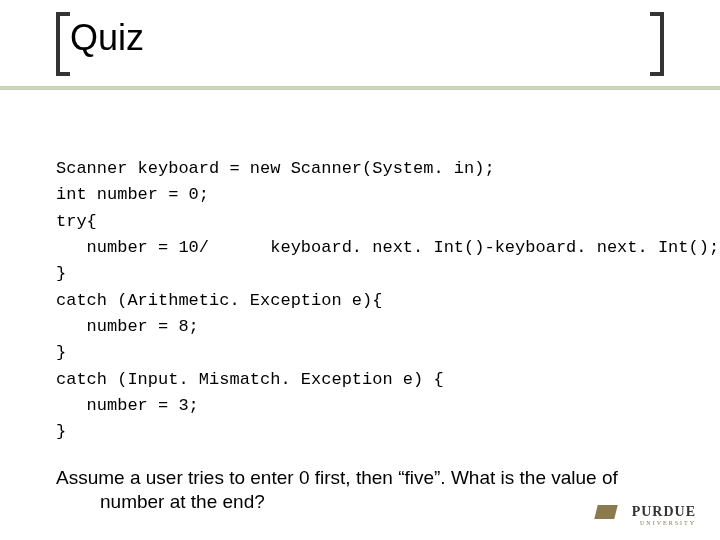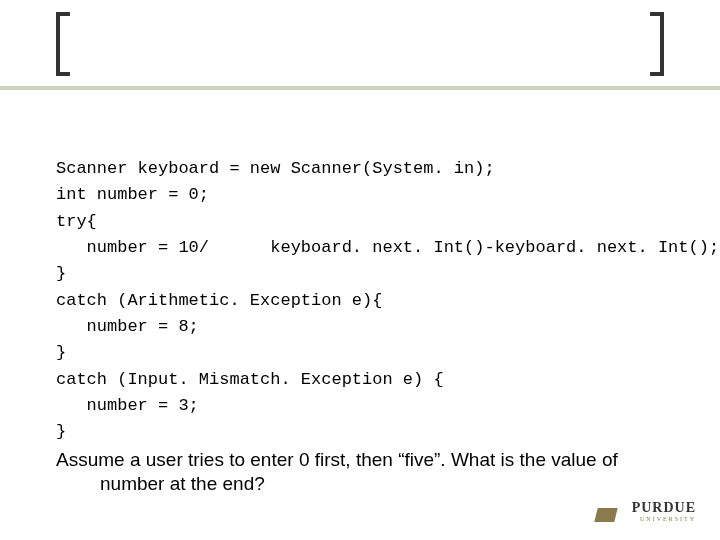--- a/index.html
+++ b/index.html
@@ -62,33 +62,33 @@
     line-height: 1.55;
     white-space: pre;
     font-size: 17px;
     margin-top: 48px;
   }
   .question {
     font-family: Arial, Helvetica, sans-serif;
     color: #000;
     font-size: 19px;
     line-height: 1.3;
-    margin-top: 2px;
+    margin-top: 20px;
     padding-left: 0;
   }
   .question .wrap { display: block; padding-left: 44px; }
   .footer {
     position: absolute;
     right: 24px;
     bottom: 14px;
     text-align: right;
   }
   .purdue-logo {
     display: inline-flex;
-    align-items: flex-end;
+    align-items: flex-start;
     gap: 16px;
   }
   .purdue-mark {
     width: 20px; height: 14px;
     background: #8a7a4e;
     position: relative;
     transform: skewX(-14deg);
   }
   .purdue-text {
     font-family: Georgia, serif;
@@ -108,20 +108,21 @@
   }
 </style>
 </head>
 <body>
 
 <div class="slide">
 
   <div class="title-wrap">
     <div class="bracket-left"></div>
     <div class="bracket-right"></div>
+    <div class="title">Quiz</div>
   </div>
 
   <div class="hrule"></div>
 
   <div class="content">
     <div class="code"><span>Scanner keyboard = new Scanner(System. in);</span>
 <span>int number = 0;</span>
 <span>try{</span>
 <span>   number = 10/      keyboard. next. Int()-keyboard. next. Int();</span>
 <span>}</span>

